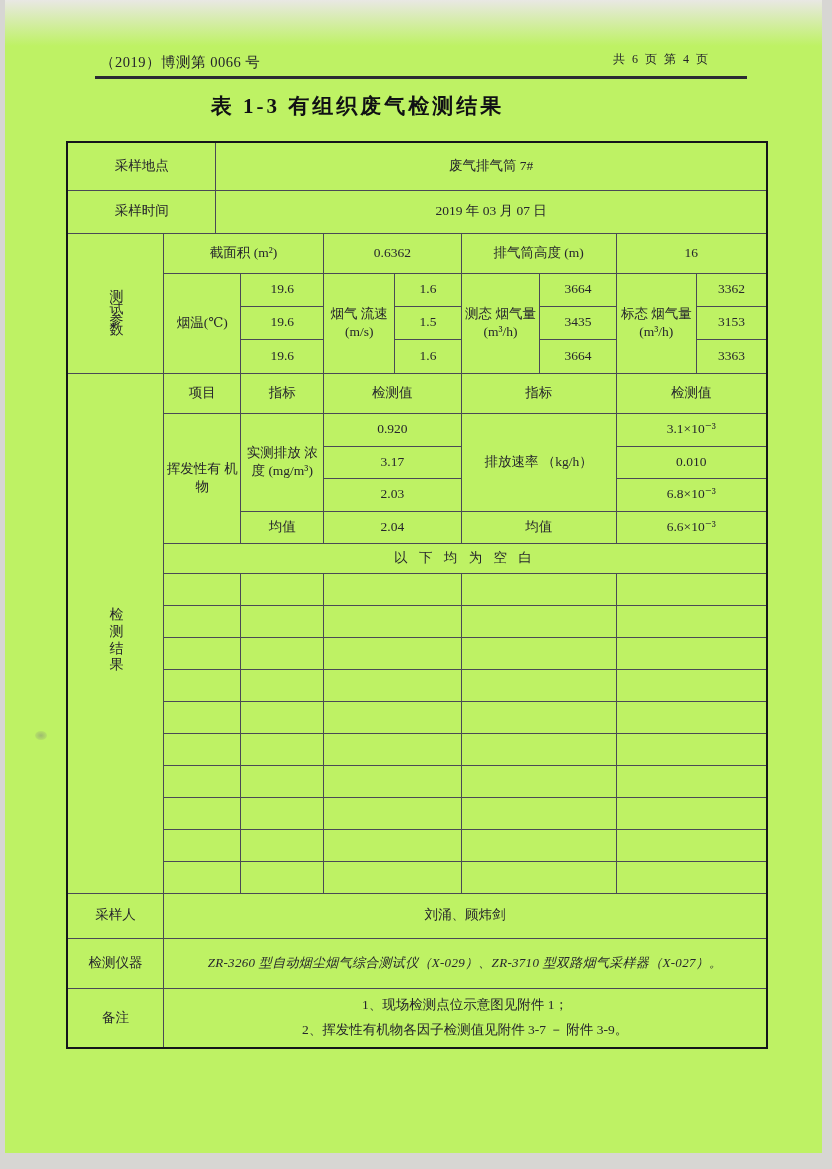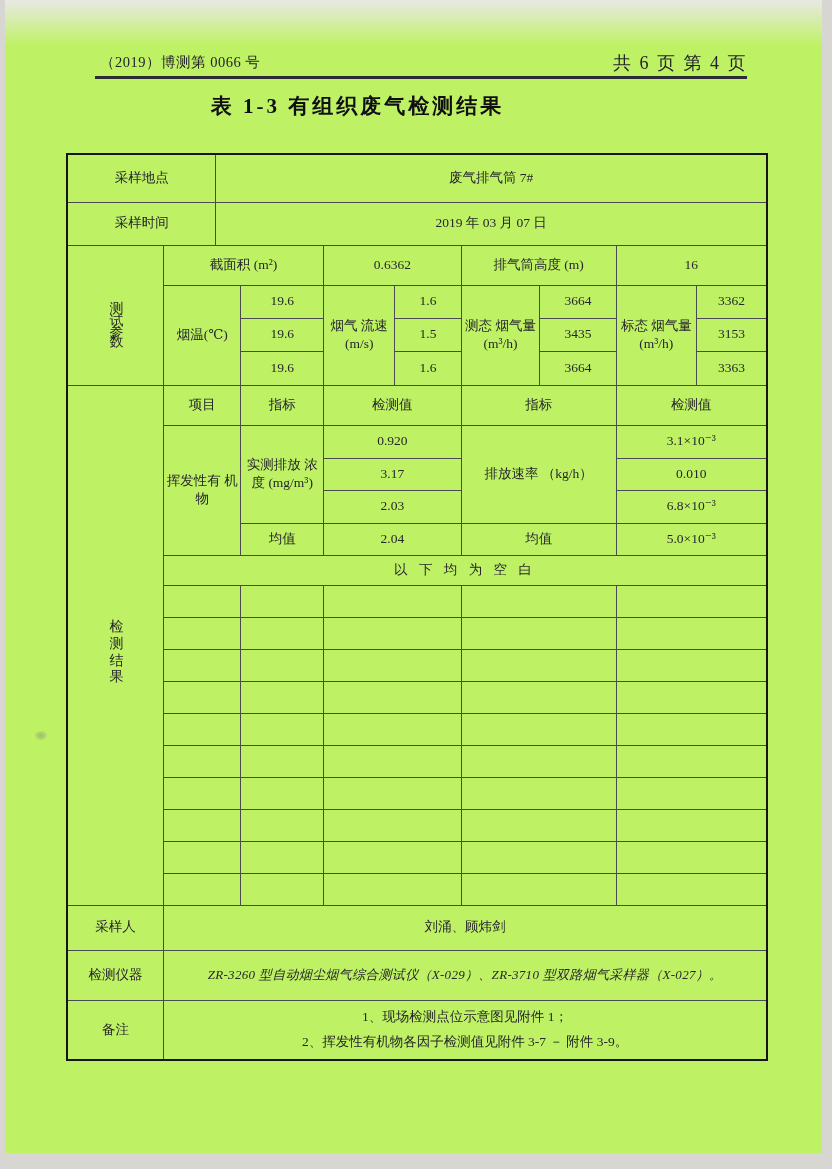--- a/index.html
+++ b/index.html
@@ -15,33 +15,33 @@
   }
   .top-shade{
     position:absolute;left:0;top:0;width:817px;height:46px;
     background:linear-gradient(#e9e8e4,rgba(252,252,251,0));
   }
   .doc-header-left{
     position:absolute;left:95px;top:53px;font-size:14.5px;
     letter-spacing:0.5px;color:#23232a;white-space:nowrap;
   }
   .doc-header-right{
-    position:absolute;left:608px;top:51px;font-size:18px;
+    position:absolute;left:608px;top:51px;font-size:12px;
     letter-spacing:2px;color:#23232a;white-space:nowrap;
   }
   .rule{
     position:absolute;left:90px;top:76px;width:652px;height:3px;
     background:#2b2b33;
   }
   .title{
     position:absolute;left:0;top:92px;width:705px;text-align:center;
     font-size:21px;font-weight:bold;letter-spacing:3px;color:#101014;
   }
   table.doc-table{
-    position:absolute;left:61px;top:153px;width:702px;
+    position:absolute;left:61px;top:141px;width:702px;
     border-collapse:collapse;table-layout:fixed;
     border:2.5px solid #15151a;
   }
   td{
     border:1px solid #4a4a55;
     text-align:center;vertical-align:middle;
     font-size:13.5px;color:#26262c;
     padding:0 2px;overflow:hidden;line-height:1.35;
   }
   .h48{height:48px}.h43{height:43px}.h40{height:40px}
@@ -148,21 +148,21 @@
       <td colspan="2">0.010</td>
     </tr>
     <tr class="h33">
       <td colspan="2">2.03</td>
       <td colspan="2">6.8×10⁻³</td>
     </tr>
     <tr class="h32">
       <td>均值</td>
       <td colspan="2">2.04</td>
       <td colspan="2">均值</td>
-      <td colspan="2">5.0×10⁻³</td>
+      <td colspan="2">6.6×10⁻³</td>
     </tr>
     <tr class="h30">
       <td colspan="9" class="blank-notice">以 下 均 为 空 白</td>
     </tr>
 
     <tr class="h32">
           <td colspan="2"></td>
           <td></td>
           <td colspan="2"></td>
           <td colspan="2"></td>

